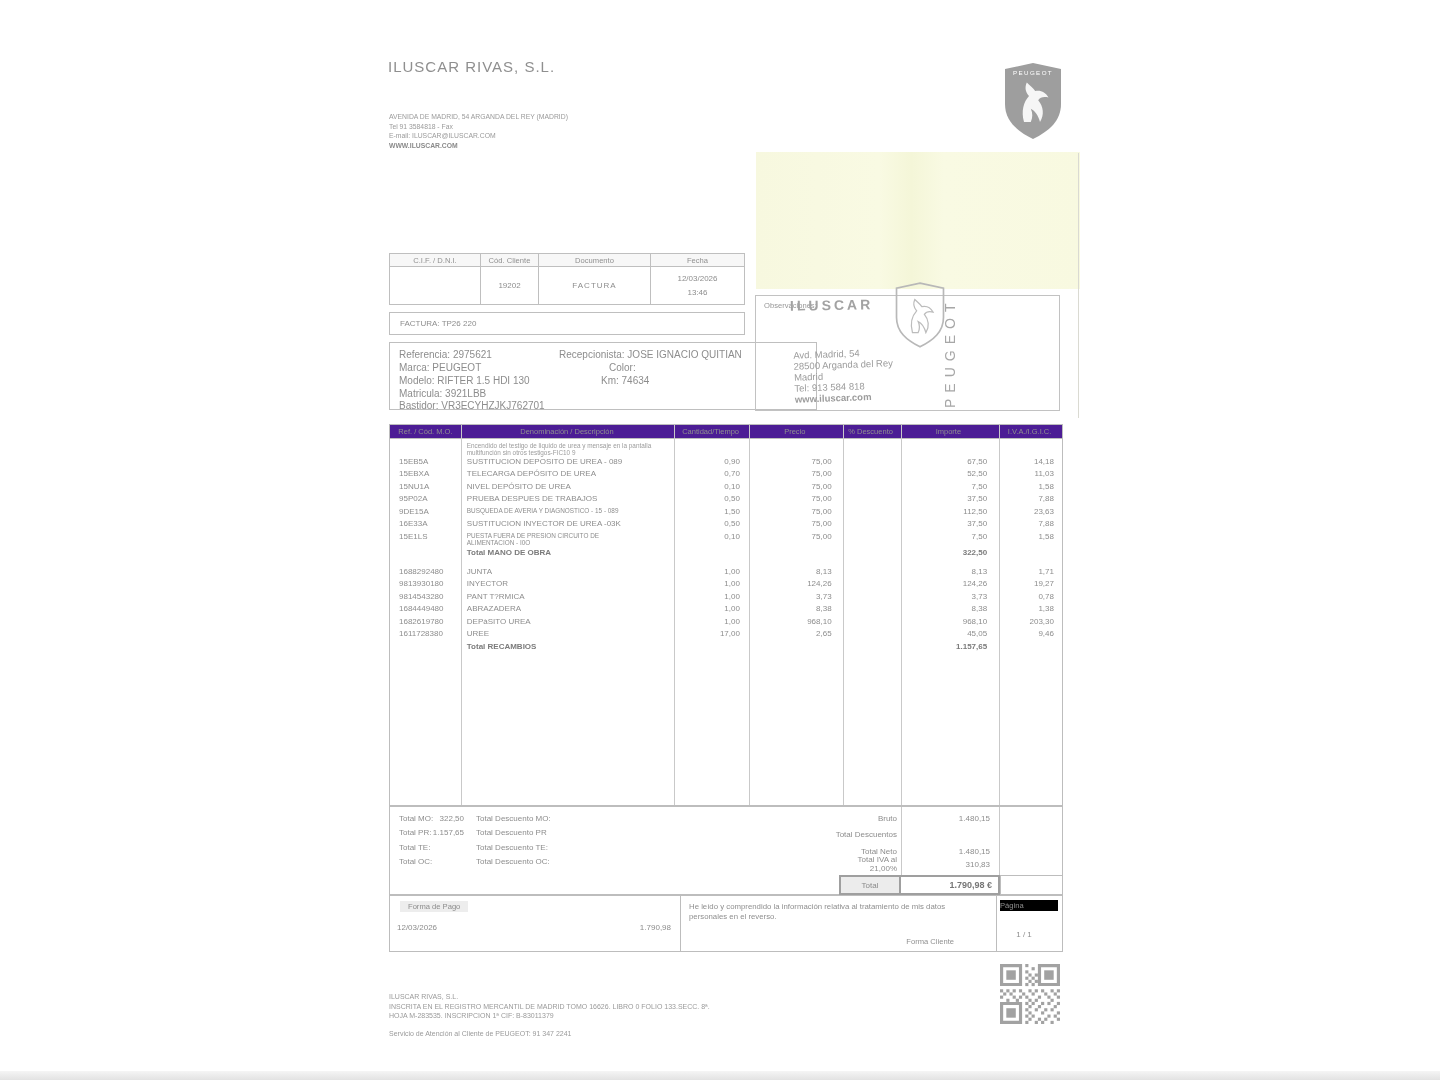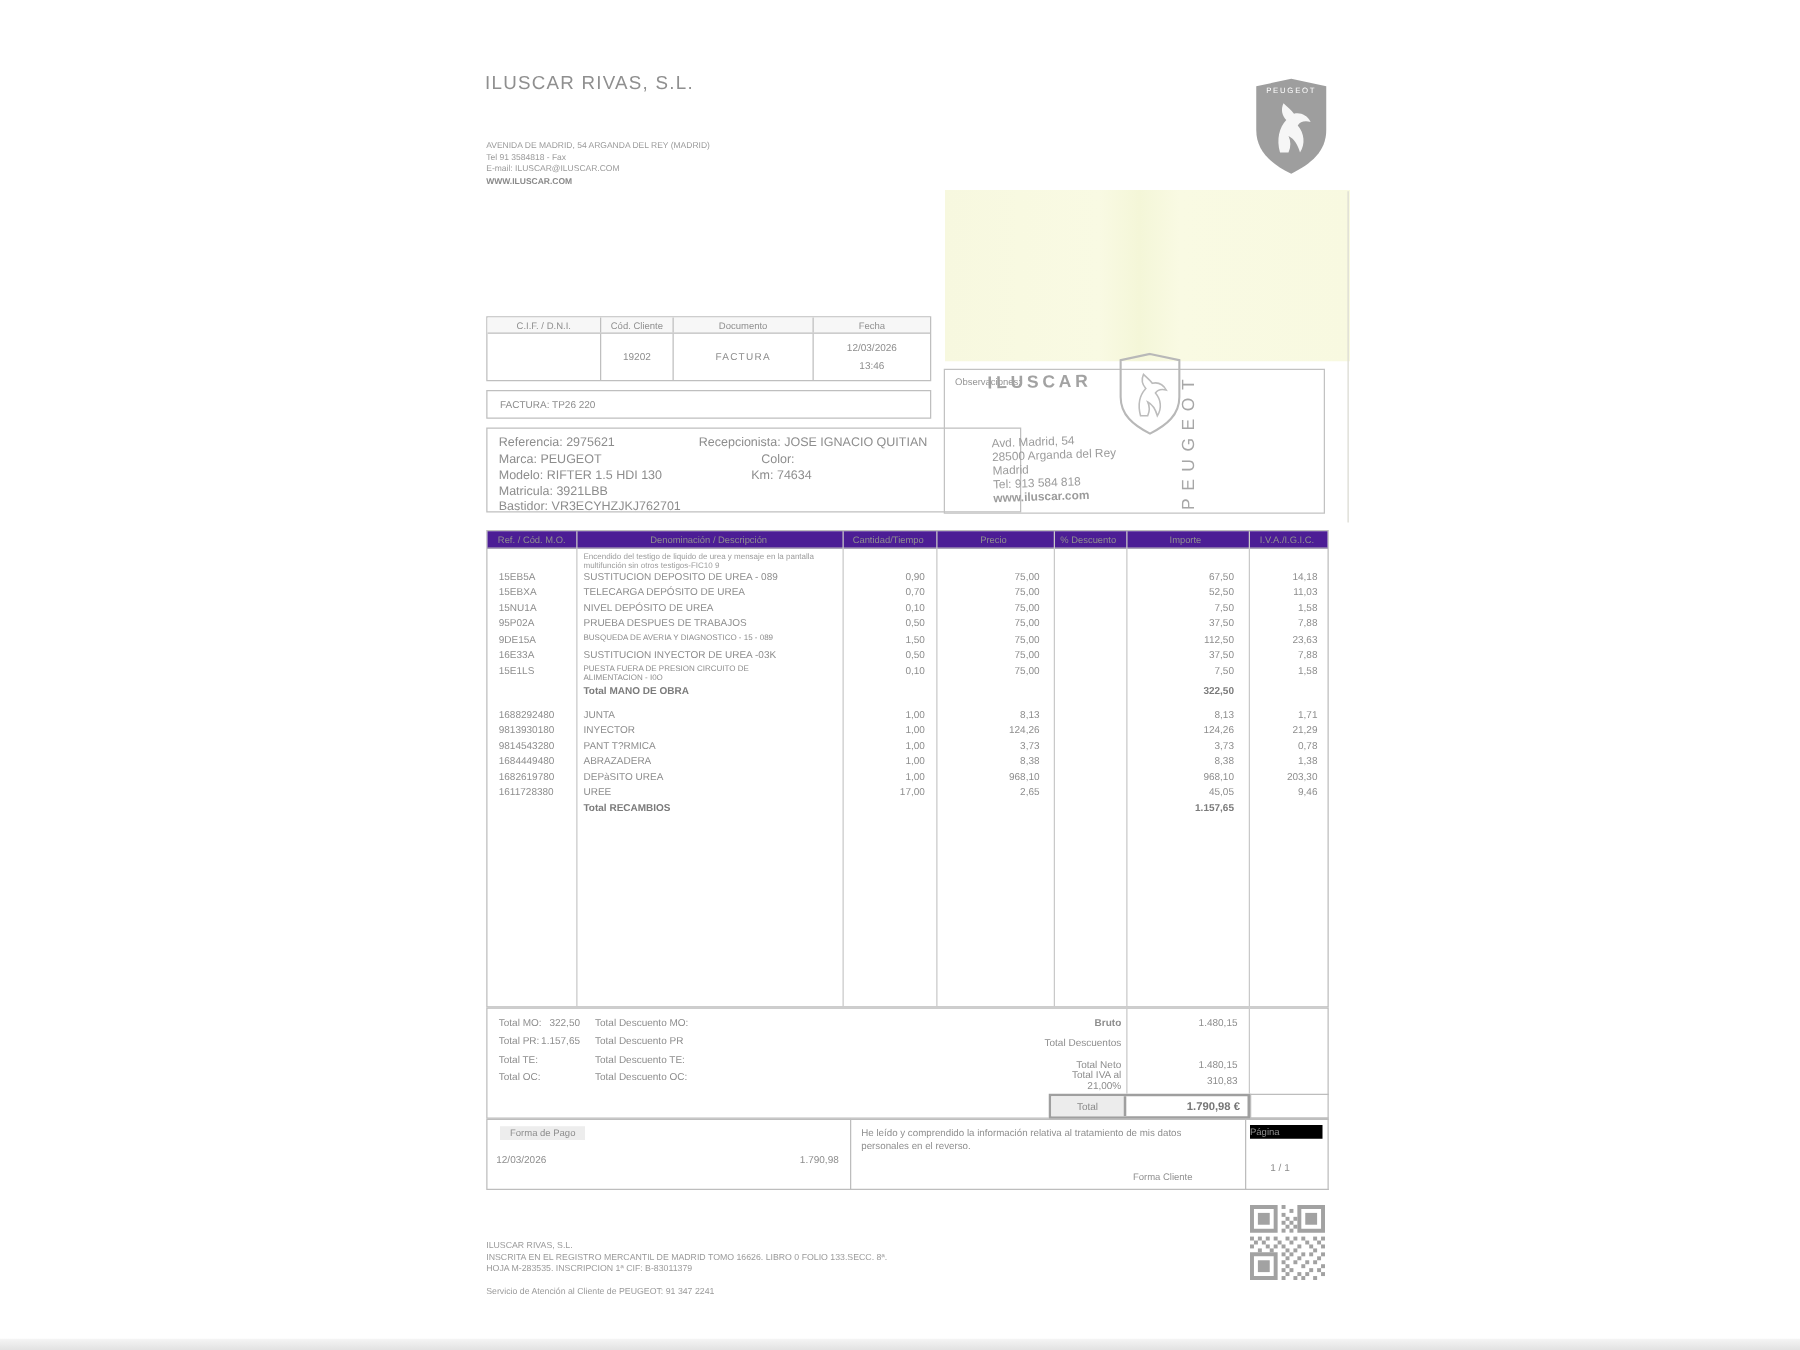--- a/index.html
+++ b/index.html
@@ -339,21 +339,21 @@
         <div class="row">
           <div class="c-ref">9813930180</div>
           <div class="c-desc">
 
             <div class="desc-text">INYECTOR</div>
           </div>
           <div class="c-qty">1,00</div>
           <div class="c-price">124,26</div>
           <div class="c-disc"></div>
           <div class="c-amt">124,26</div>
-          <div class="c-iva">21,29</div>
+          <div class="c-iva">19,27</div>
         </div>
 
         <div class="row">
           <div class="c-ref">9814543280</div>
           <div class="c-desc">
 
             <div class="desc-text">PANT T?RMICA</div>
           </div>
           <div class="c-qty">1,00</div>
           <div class="c-price">3,73</div>
@@ -428,21 +428,21 @@
     <div class="sv-left" style="top:7px;">322,50</div>
     <div class="sv-left" style="top:21px;">1.157,65</div>
     <div class="sv-left" style="top:36px;"></div>
     <div class="sv-left" style="top:50px;"></div>
 
     <div class="sline" style="left:86px; top:7px;">Total Descuento MO:</div>
     <div class="sline" style="left:86px; top:21px;">Total Descuento PR</div>
     <div class="sline" style="left:86px; top:36px;">Total Descuento TE:</div>
     <div class="sline" style="left:86px; top:50px;">Total Descuento OC:</div>
 
-    <div class="sr-label" style="top:7px;font-weight:bold;">Bruto</div>
+    <div class="sr-label" style="top:7px;">Bruto</div>
     <div class="sr-label" style="top:23px;">Total Descuentos</div>
     <div class="sr-label" style="top:40px;">Total Neto</div>
     <div class="sr-label narrow" style="top:49px;">Total IVA al 21,00%</div>
 
     <div class="sr-val" style="top:7px;">1.480,15</div>
     <div class="sr-val" style="top:23px;"></div>
     <div class="sr-val" style="top:40px;">1.480,15</div>
     <div class="sr-val" style="top:53px;">310,83</div>
 
     <div class="total-box">

